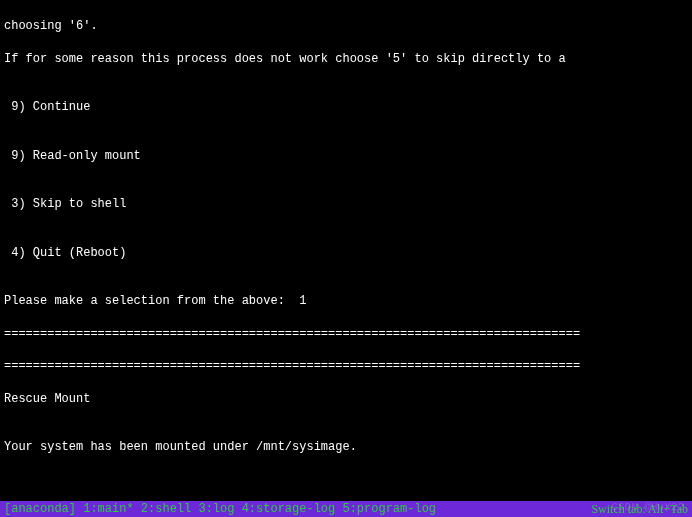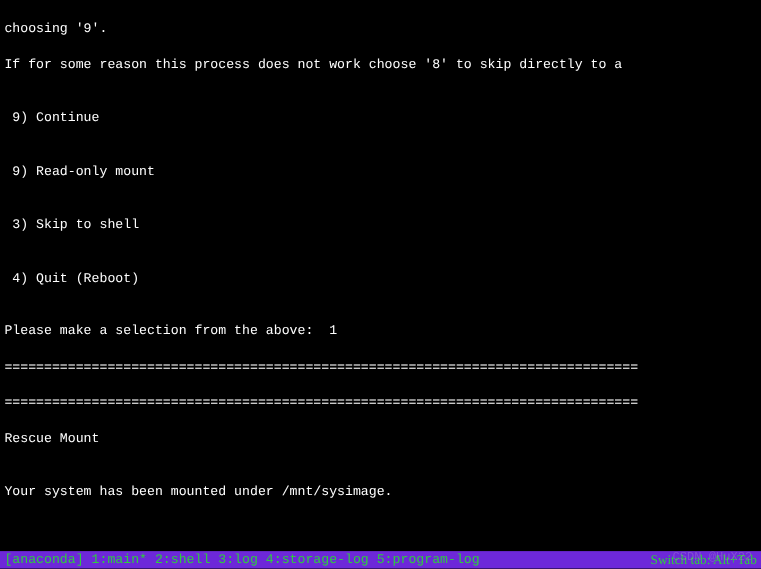--- a/index.html
+++ b/index.html
@@ -54,22 +54,22 @@
       color: rgba(200,200,200,0.25);
       font-size: 11px;
       z-index: 10;
       margin-left: 20px;
     }
   </style>
 </head>
 <body>
 
 <div class="terminal">
-<span class="line">choosing '9'.</span>
-<span class="line">If for some reason this process does not work choose '8' to skip directly to a</span>
+<span class="line">choosing '6'.</span>
+<span class="line">If for some reason this process does not work choose '5' to skip directly to a</span>
 <span class="line"></span>
 <span class="line"> 9) Continue</span>
 <span class="line"></span>
 <span class="line"> 9) Read-only mount</span>
 <span class="line"></span>
 <span class="line"> 3) Skip to shell</span>
 <span class="line"></span>
 <span class="line"> 4) Quit (Reboot)</span>
 <span class="line"></span>
 <span class="line">Please make a selection from the above:  1</span>

